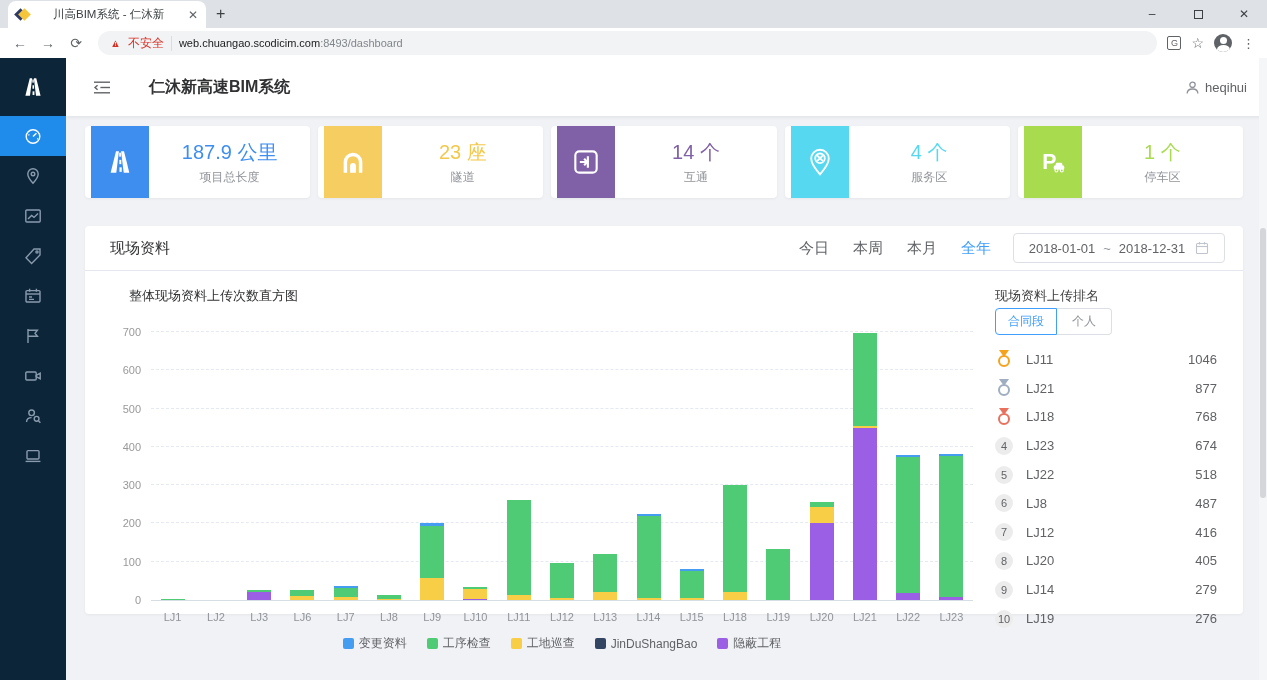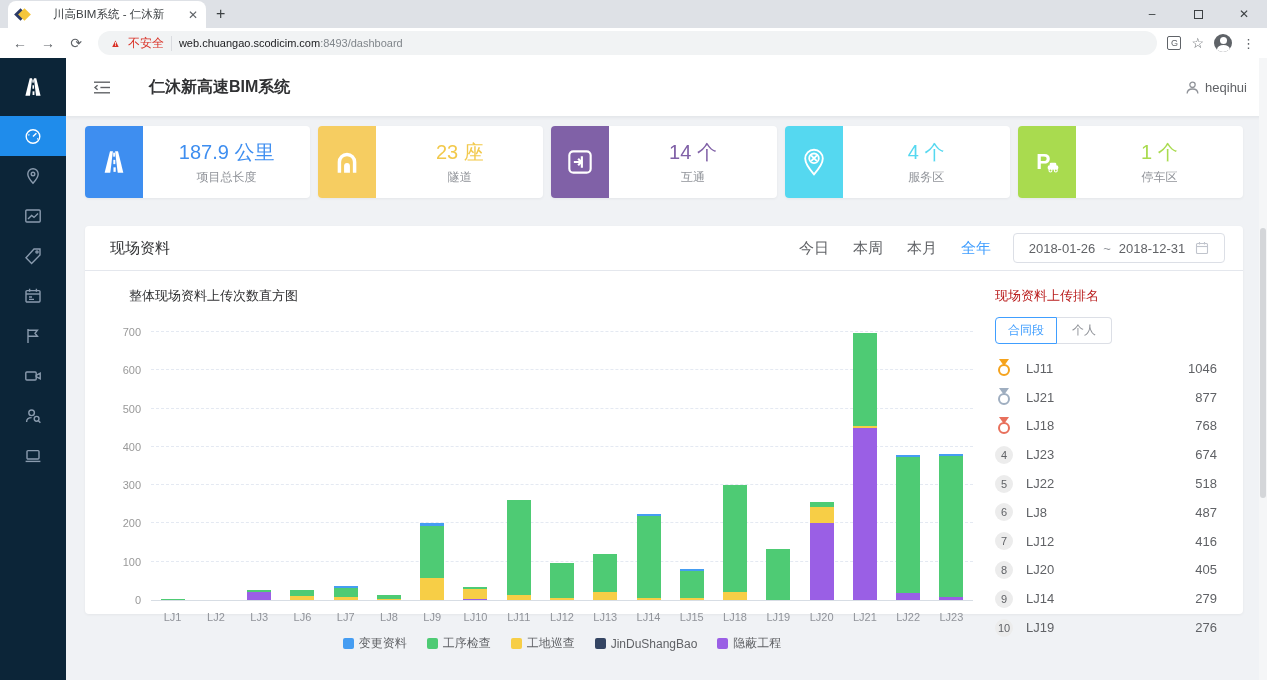--- a/index.html
+++ b/index.html
@@ -59,21 +59,21 @@
   .collapse { margin-right:38px; cursor:pointer; display:flex; }
   .apptitle { font-size:16px; font-weight:bold; color:#303133; }
   .userbox { margin-left:auto; display:flex; align-items:center; gap:5px; cursor:pointer; }
   .username { font-size:13px; color:#606266; }
 
   .content { flex:1; overflow:hidden; }
 
   
   .cards { display:flex; gap:8px; margin:10px 24px 0 19px; }
   .card { flex:1; height:72px; background:#fff; border-radius:4px; display:flex; overflow:hidden;
-    box-shadow:0 1px 3px rgba(0,0,0,.05); }
+    box-shadow:0 1px 3px rgba(0,0,0,.05);padding-left:6px; }
   .card-icon { width:58px; height:72px; display:flex; align-items:center; justify-content:center; flex-shrink:0; }
   .card-icon svg { width:32px; height:32px; }
   .card-body { flex:1; display:flex; flex-direction:column; align-items:center; justify-content:center; gap:3px; }
   .card-value { font-size:20px; }
   .card-label { font-size:12px; color:#909399; }
 
   
   .panel { margin:28px 24px 15px 19px; background:#fff; border-radius:4px; height:388px;
     box-shadow:0 1px 3px rgba(0,0,0,.05); display:flex; flex-direction:column; }
   .panel-head { height:45px; display:flex; align-items:center; padding:0 18px 0 25px;
@@ -101,21 +101,21 @@
     display:flex; flex-direction:column-reverse; }
   .x-axis { position:relative; height:26px; margin:4px 12px 0 42px; }
   .x-label { position:absolute; top:6px; transform:translateX(-50%); font-size:11px; color:#909399; }
   .legend { display:flex; justify-content:center; gap:20px; margin:4px 12px 0 42px; }
   .legend-item { display:flex; align-items:center; gap:5px; cursor:pointer; }
   .legend-swatch { width:11px; height:11px; border-radius:2px; }
   .legend-label { font-size:12px; color:#606266; }
 
   
   .rank-col { width:258px; flex-shrink:0; padding:0 26px 0 10px; display:flex; flex-direction:column; }
-  .rank-title { font-size:13px; color:#b91c1c; margin-bottom:12px; }
+  .rank-title { font-size:13px; color:#404040; margin-bottom:3px; }
   .rank-tabs { display:flex; margin-bottom:10px; }
   .rank-tab { min-width:55px; height:27px; padding:0 12px; display:flex; align-items:center; justify-content:center;
     border:1px solid #DCDFE6; font-size:12px; color:#909399; cursor:pointer; background:#fff; }
   .rank-tab:first-child { border-radius:4px 0 0 4px; }
   .rank-tab:last-child { border-radius:0 4px 4px 0; border-left:none; }
   .rank-tab.active { border:1px solid #409EFF; color:#409EFF; }
   .rank-list { flex:1; display:flex; flex-direction:column; }
   .rank-item { height:28.8px; display:flex; align-items:center; }
   .rank-name { font-size:13px; color:#606266; margin-left:13px; }
   .rank-value { margin-left:auto; font-size:13px; color:#606266; }
@@ -343,21 +343,21 @@
       <div class="panel">
         <div class="panel-head">
           <span class="panel-title">现场资料</span>
           <div class="range-tabs">
             <span class="range-tab">今日</span>
             <span class="range-tab">本周</span>
             <span class="range-tab">本月</span>
             <span class="range-tab active">全年</span>
           </div>
           <div class="datebox">
-            <span>2018-01-26</span>
+            <span>2018-01-01</span>
             <span style="color:#909399;">~</span>
             <span>2018-12-31</span>
             <svg width="14" height="14" viewBox="0 0 14 14" fill="none" stroke="#C0C4CC" stroke-width="1.1">
                 <rect x="1.5" y="2.5" width="11" height="10" rx="1"></rect>
                 <path d="M1.5 5.5h11"></path>
                 <path d="M4.5 1v2.6M9.5 1v2.6"></path>
               </svg>
           </div>
         </div>
 

